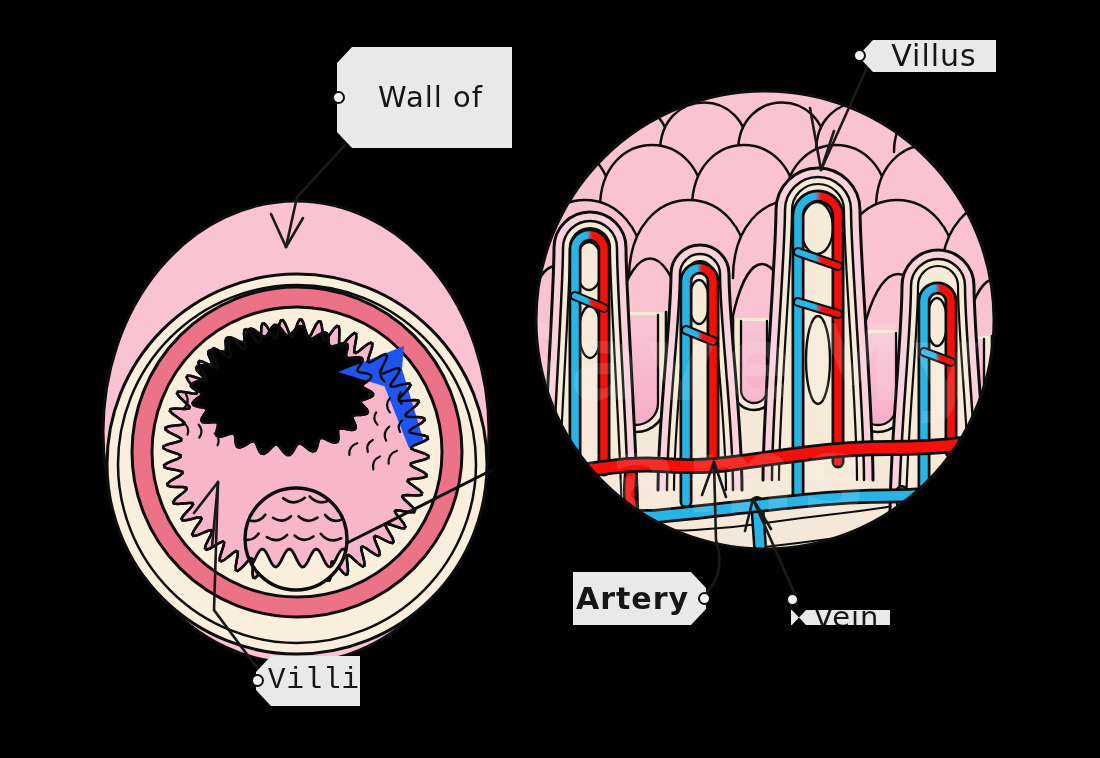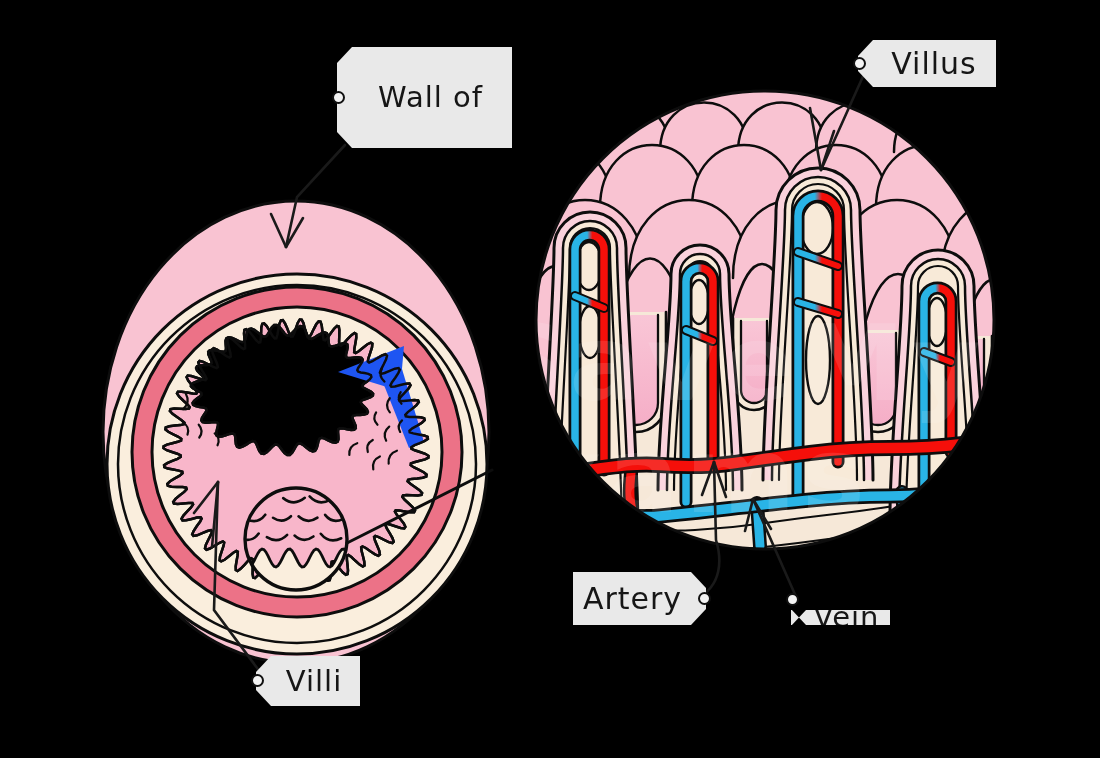--- a/index.html
+++ b/index.html
@@ -10,28 +10,28 @@
   .tag-bg{position:absolute;inset:0;background:#e9e9e9;display:flex;flex-direction:column;
           align-items:center;justify-content:center;color:#161616;letter-spacing:1px;}
   .notch-left{clip-path:polygon(15px 0,100% 0,100% 100%,15px 100%,0 calc(100% - 16px),0 16px);}
   .notch-right{clip-path:polygon(0 0,calc(100% - 15px) 0,100% 16px,100% calc(100% - 16px),calc(100% - 15px) 100%,0 100%);}
   .eyelet{position:absolute;width:9px;height:9px;border:2.5px solid #111;border-radius:50%;
           background:#f4f4f4;top:calc(50% - 7px);}
   .eyelet.left{left:-5px;} .eyelet.right{right:-5px;}
   .tag-line{line-height:1.45;}
   #tag-wall{left:337px;top:47px;width:175px;height:101px;font-size:29px;}
   #tag-wall .tag-bg{padding-left:12px;}
-  #tag-villus{left:858px;top:40px;width:138px;height:47px;font-size:30px;}
+  #tag-villus{left:858px;top:40px;width:138px;height:32px;font-size:30px;}
   #tag-villus .tag-bg{padding-left:14px;}
   #tag-artery{left:573px;top:572px;width:133px;height:53px;font-size:30px;}
-  #tag-artery .tag-bg{padding-right:14px;}
+  #tag-artery .tag-bg{padding-right:14px;font-weight:bold;}
   #tag-vein{left:791px;top:575px;width:99px;height:50px;font-size:29px;}
   #tag-vein .tag-bg{padding-left:12px;}
   #tag-villi{left:256px;top:656px;width:104px;height:50px;font-size:29px;}
-  #tag-villi .tag-bg{padding-left:12px;}
+  #tag-villi .tag-bg{padding-left:12px;font-family:Liberation Mono, monospace;}
 </style>
 </head>
 <body>
 
 <div id="stage" style="background: rgb(0, 0, 0);">
   <svg id="art" viewBox="0 0 1100 758" xmlns="http://www.w3.org/2000/svg">
       <g>
         <ellipse cx="296" cy="432" rx="193" ry="231" fill="#f9c3d2" stroke="#0d0d0d" stroke-width="3"></ellipse>
         <circle cx="297" cy="464" r="190" fill="#faeedd" stroke="#0d0d0d" stroke-width="3"></circle>
         <circle cx="297" cy="464" r="179" fill="none" stroke="#0d0d0d" stroke-width="2.5"></circle>

